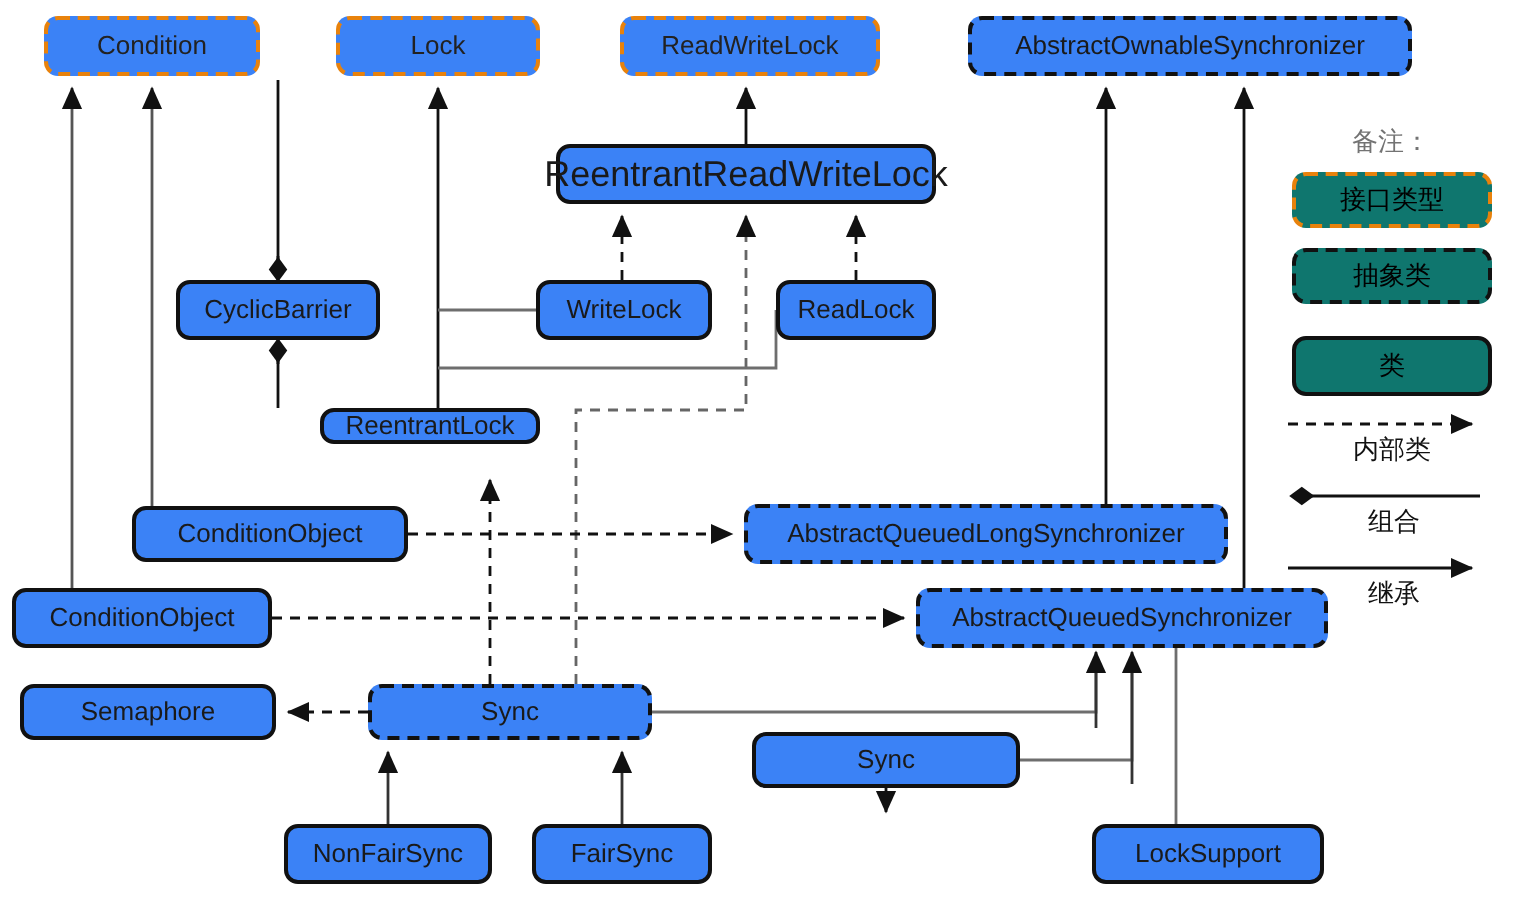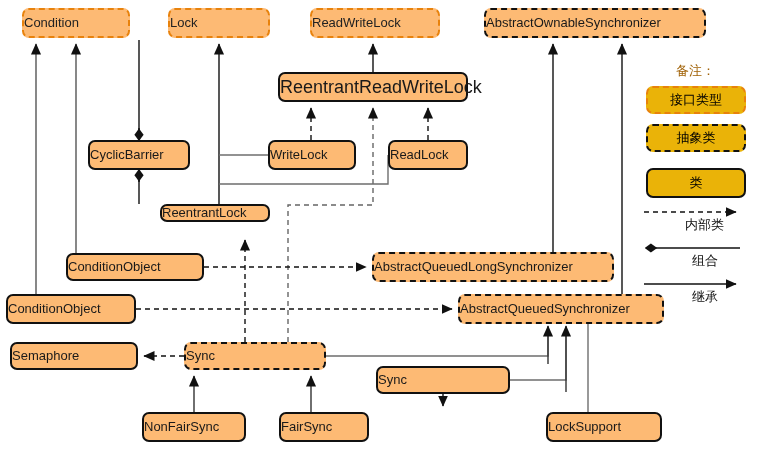--- a/index.html
+++ b/index.html
@@ -2,34 +2,34 @@
 <html><head>
 <meta charset="utf-8">
 <style>
   html,body{margin:0;padding:0;background:#ffffff;}
   body{width:764px;height:451px;position:relative;overflow:hidden;
        font-family:"Liberation Sans","DejaVu Sans",sans-serif;}
   #canvas{position:absolute;inset:0;width:764px;height:451px;}
   svg.wires{position:absolute;left:0;top:0;width:764px;height:451px;pointer-events:none;}
 
   .node{position:absolute;box-sizing:border-box;display:flex;align-items:center;
-        justify-content:flex-start;text-align:center;border-radius:7px;background:#fdba74;
+        justify-content:center;text-align:center;border-radius:7px;background:#3b82f6;
         color:#1a1a1a;line-height:1.05;z-index:5;white-space:nowrap;}
   .node.iface{border:2.5px dashed #e8820c;color:#222;}
   .node.abs{border:2.5px dashed #111;}
   .node.cls{border:2.5px solid #111;}
 
   .legend{position:absolute;z-index:6;}
-  .legend-title{position:absolute;color:#a16207;font-size:13px;z-index:7;white-space:nowrap;}
+  .legend-title{position:absolute;color:#737373;font-size:13px;z-index:7;white-space:nowrap;}
   .legend-box{position:absolute;box-sizing:border-box;display:flex;align-items:center;
-              justify-content:center;border-radius:7px;background:#eab308;font-size:13px;z-index:7;}
+              justify-content:center;border-radius:7px;background:#0f766e;font-size:13px;z-index:7;}
   .legend-box.iface{border:2.5px dashed #e8820c;}
   .legend-box.abs{border:2.5px dashed #111;}
   .legend-box.cls{border:2.5px solid #111;}
-  .legend-cap{position:absolute;font-size:13px;color:#111;z-index:7;white-space:nowrap;text-align:right;}
+  .legend-cap{position:absolute;font-size:13px;color:#111;z-index:7;white-space:nowrap;text-align:center;}
 </style>
 </head>
 <body>
 
 <div id="canvas">
 
   <svg class="wires" viewBox="0 0 764 451" xmlns="http://www.w3.org/2000/svg">
     <defs>
       <marker id="solidArrow" markerWidth="9" markerHeight="9" refX="7.5" refY="4" orient="auto">
         <path d="M0,0.4 L8,4 L0,7.6 Z" fill="#111"></path>
@@ -134,21 +134,21 @@
   </div>
   <div class="node abs" style="left:184px;top:342px;width:142px;height:28px;font-size:13px;">
     <span>Sync</span>
   </div>
   <div class="node cls" style="left:376px;top:366px;width:134px;height:28px;font-size:13px;">
     <span>Sync</span>
   </div>
   <div class="node cls" style="left:142px;top:412px;width:104px;height:30px;font-size:13px;">
     <span>NonFairSync</span>
   </div>
-  <div class="node cls" style="left:266px;top:412px;width:90px;height:30px;font-size:13px;margin-left:13px;">
+  <div class="node cls" style="left:266px;top:412px;width:90px;height:30px;font-size:13px;">
     <span>FairSync</span>
   </div>
   <div class="node cls" style="left:546px;top:412px;width:116px;height:30px;font-size:13px;">
     <span>LockSupport</span>
   </div>
 
   <div class="legend">
     <div class="legend-title" style="left:676px;top:62px;">备注：</div>
 
     <div class="legend-box iface" style="left:646px;top:86px;width:100px;height:28px;">

